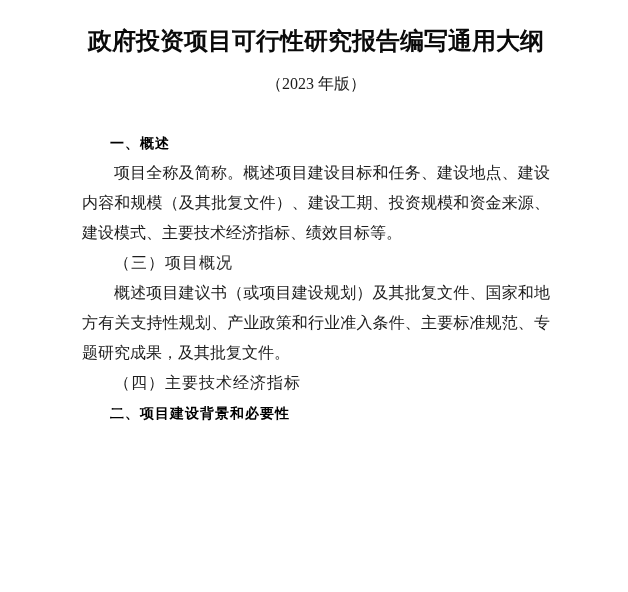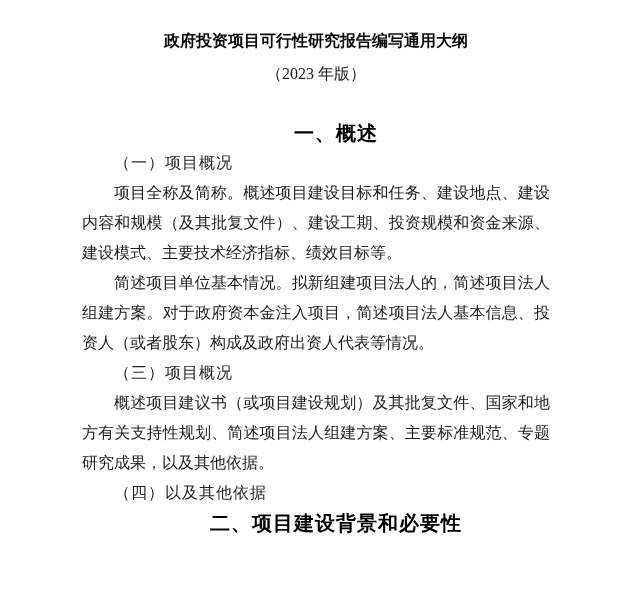--- a/index.html
+++ b/index.html
@@ -14,53 +14,53 @@
     box-sizing: border-box;
     width: 628px;
     height: 592px;
     padding: 24px 78px 0 82px;
     background: #ffffff;
     font-family: "Liberation Serif", "DejaVu Serif", serif;
     color: #1c1c1c;
   }
   .doc-title {
     text-align: center;
-    font-size: 16px;
+    font-size: 24px;
     line-height: 34px;
     font-weight: 700;
     color: #0a0a0a;
     letter-spacing: 0px;
     white-space: nowrap;
     font-family: "Liberation Serif", "DejaVu Serif", serif;
   }
   .doc-subtitle {
-    margin-top: 3px;
+    margin-top: 13px;
     text-align: center;
     font-size: 16px;
     line-height: 26px;
     color: #1c1c1c;
   }
   .doc-body {
     margin-top: 31px;
     font-size: 16px;
     line-height: 30px;
     text-align: justify;
     text-justify: inter-character;
   }
   .doc-body p {
     margin: 0;
     padding: 0;
     text-indent: 2em;
   }
   p.chapter {
     font-family: "Liberation Sans", "DejaVu Sans", sans-serif;
     font-weight: 700;
-    font-size: 20px;
+    font-size: 14px;
     color: #000000;
-    text-align: center;
+    text-align: left;
     letter-spacing: 1px;
   }
   p.subsection {
     font-size: 16px;
     text-align: left;
     color: #1f1f1f;
     letter-spacing: 1px;
   }
   p.body-para {
     color: #1c1c1c;
@@ -72,30 +72,28 @@
 <div class="page">
 
   <div class="doc-title">政府投资项目可行性研究报告编写通用大纲</div>
 
   <div class="doc-subtitle">（2023 年版）</div>
 
   <div class="doc-body">
 
     <p class="chapter">一、概述</p>
 
-    <p class="subsection">（一）项目概况</p>
 
     <p class="body-para">项目全称及简称。概述项目建设目标和任务、建设地点、建设内容和规模（及其批复文件）、建设工期、投资规模和资金来源、建设模式、主要技术经济指标、绩效目标等。</p>
 
 
-    <p class="body-para">简述项目单位基本情况。拟新组建项目法人的，简述项目法人组建方案。对于政府资本金注入项目，简述项目法人基本信息、投资人（或者股东）构成及政府出资人代表等情况。</p>
 
     <p class="subsection">（三）项目概况</p>
 
-    <p class="body-para">概述项目建议书（或项目建设规划）及其批复文件、国家和地方有关支持性规划、简述项目法人组建方案、主要标准规范、专题研究成果，以及其他依据。</p>
+    <p class="body-para">概述项目建议书（或项目建设规划）及其批复文件、国家和地方有关支持性规划、产业政策和行业准入条件、主要标准规范、专题研究成果，及其批复文件。</p>
 
-    <p class="subsection">（四）以及其他依据</p>
+    <p class="subsection">（四）主要技术经济指标</p>
 
 
     <p class="chapter">二、项目建设背景和必要性</p>
 
   </div>
 </div>
 
 </body></html>

